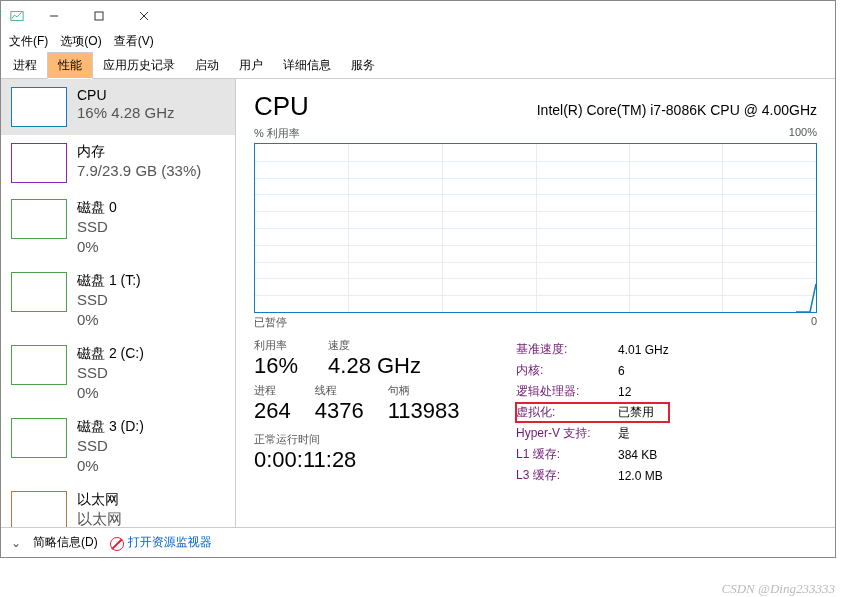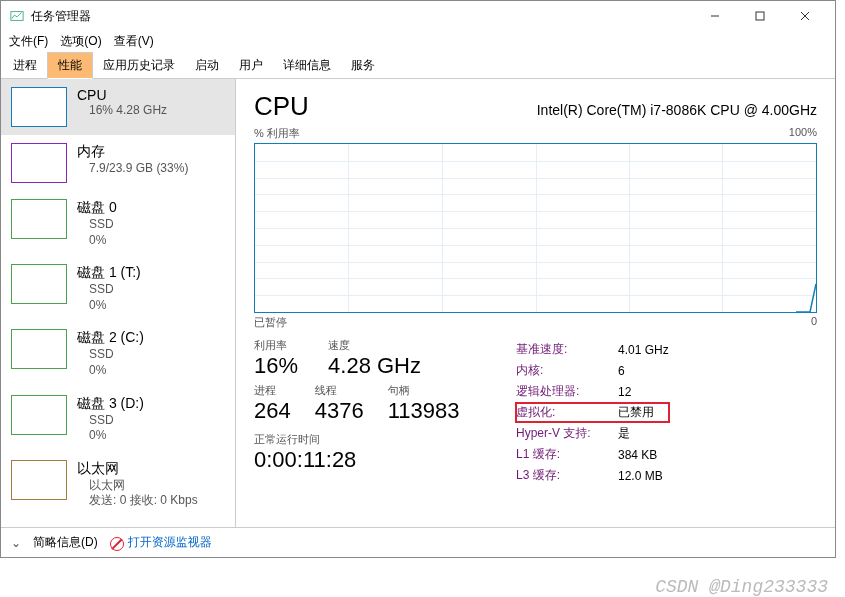--- a/index.html
+++ b/index.html
@@ -18,21 +18,21 @@
 .tab.active { border: 1px solid #ccc; border-bottom: 1px solid #fff; margin-bottom: -1px; background: #fdba74; }
 .body { flex: 1; display: flex; overflow: hidden; }
 .sidebar { width: 235px; border-right: 1px solid #ccc; overflow-y: auto; }
 .side-item { display: flex; padding: 8px 10px; gap: 10px; cursor: default; }
 .side-item.selected { background: #e5e5e5; }
 .thumb { width: 56px; height: 40px; border: 1px solid #117dbb; background: #fff; position: relative; flex-shrink: 0; }
 .thumb.mem { border-color: #8826b5; }
 .thumb.disk { border-color: #4ca24c; }
 .thumb.net { border-color: #a77b3e; }
 .side-info .name { font-size: 14px; }
-.side-info .sub { font-size: 12px; color: #555; line-height: 1.3; margin-left: 12px; }
+.side-info .sub { font-size: 15px; color: #555; line-height: 1.3; }
 .main { flex: 1; padding: 12px 18px 0 18px; display: flex; flex-direction: column; overflow: hidden; }
 .mhead { display: flex; justify-content: space-between; align-items: baseline; }
 .mhead h1 { font-size: 26px; font-weight: normal; }
 .mhead .model { font-size: 14px; }
 .chartlbl { display: flex; justify-content: space-between; font-size: 11px; color: #555; margin-top: 4px; }
 .chart { height: 170px; border: 1px solid #117dbb; margin-top: 2px; position: relative; background: #fff; }
 .chart .grid { position: absolute; inset: 0; }
 .gline { position: absolute; left: 0; right: 0; border-top: 1px solid #e3eef6; }
 .vline { position: absolute; top: 0; bottom: 0; border-left: 1px solid #e3eef6; }
 .spike { position: absolute; right: 0; bottom: 0; }
@@ -46,38 +46,37 @@
 .uptime { margin-top: 8px; }
 .rstats { font-size: 12px; }
 .rstats table td { padding: 1px 0; }
 .rstats td:first-child { color: #701a75; width: 100px; }
 .hl { outline: 2px solid #d23; outline-offset: -1px; }
 .footer { height: 30px; border-top: 1px solid #ccc; display: flex; align-items: center; padding: 0 10px; font-size: 12px; gap: 12px; }
 .footer .chev { color: #555; }
 .footer a { color: #0066cc; text-decoration: none; display: flex; align-items: flex-end; gap: 4px; }
 .nocircle { width: 14px; height: 14px; border: 1.5px solid #d23; border-radius: 50%; position: relative; display: inline-block; }
 .nocircle::after { content: ''; position: absolute; width: 1.5px; height: 14px; background: #d23; left: 5px; top: -1px; transform: rotate(45deg); }
-.watermark { position: absolute; right: 17px; bottom: 0; font-size: 18px; color: #bbb; font-style: italic; font-family: Liberation Mono, monospace; }
+.watermark { position: absolute; right: 10px; bottom: 0; font-size: 13px; color: #bbb; font-style: italic; font-family: Liberation Serif, serif; }
 
 
 .appicon { width: 14px; height: 14px; }
 </style>
 </head>
 <body>
 
 <div class="window">
 
   <div class="titlebar">
     <span class="icon">
       <svg class="appicon" viewBox="0 0 16 16">
           <rect x="1" y="3" width="14" height="10" fill="#fff" stroke="#3a8" stroke-width="1"></rect>
           <polyline points="2,11 5,7 8,9 13,4" fill="none" stroke="#3a8" stroke-width="1"></polyline>
         </svg>
     </span>
-    <span class="title">任务管理器</span>
     <div class="winbtns">
       <div class="winbtn">
           <svg viewBox="0 0 10 10">
             <line x1="1" y1="5" x2="9" y2="5" stroke="#333"></line>
           </svg>
         </div>
       <div class="winbtn">
           <svg viewBox="0 0 10 10">
             <rect x="1" y="1" width="8" height="8" fill="none" stroke="#333"></rect>
           </svg>

